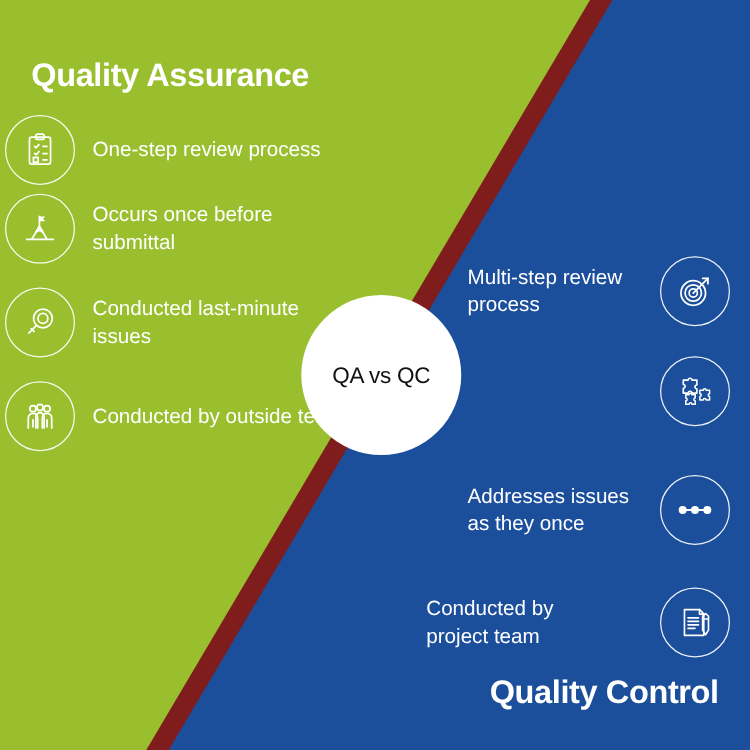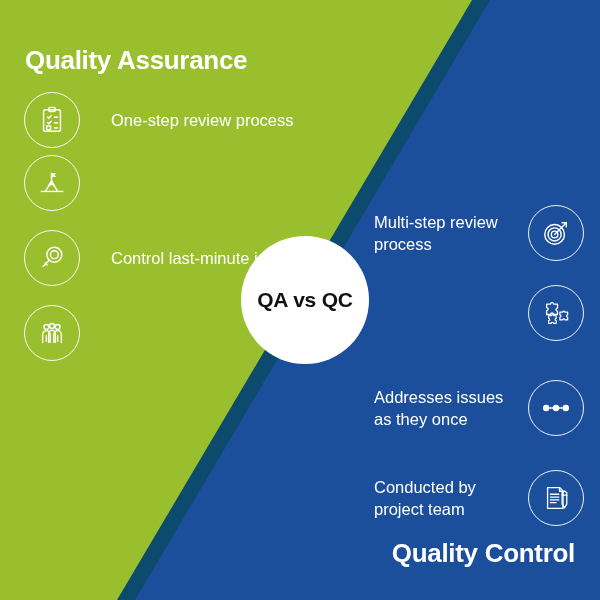--- a/index.html
+++ b/index.html
@@ -9,21 +9,21 @@
   }
   body {
     font-family: "Liberation Sans", sans-serif;
   }
 
   #infographic {
     position: relative;
     width: 600px;
     height: 600px;
     overflow: hidden;
-    background: #0c4a6e;
+    background: #7f1d1d;
   }
 
   
   .panel-green {
     position: absolute;
     inset: 0;
     background: #9ABF2E;
     
     clip-path: polygon(0 0, 472px 0, 117px 600px, 0 600px);
   }
@@ -53,33 +53,33 @@
     top: 236px;
     width: 128px;
     height: 128px;
     border-radius: 50%;
     background: #ffffff;
     display: flex;
     align-items: center;
     justify-content: center;
   }
   .center-circle span {
-    font-size: 21px;
-    font-weight: bold;
+    font-size: 18px;
+    font-weight: normal;
     color: #111111;
     letter-spacing: -0.2px;
   }
 
   
   .row {
     position: absolute;
     display: flex;
     align-items: center;
   }
-  .row-left { left: 24px; gap: 17px; }
+  .row-left { left: 4px; }
   .row-right { right: 16px; flex-direction: row-reverse; }
 
   .icon-badge {
     width: 56px;
     height: 56px;
     border-radius: 50%;
     border: 1.6px solid rgba(255,255,255,0.92);
     display: flex;
     align-items: center;
     justify-content: center;
@@ -105,21 +105,21 @@
   
   .r-l1 { top: 92px; }
   .r-l2 { top: 155px; }
   .r-l3 { top: 230px; }
   .r-l4 { top: 305px; }
 
   
   .r-r1 { top: 205px; margin-left: 48px; }
   .r-r2 { top: 285px; }
   .r-r3 { top: 380px; }
-  .r-r4 { top: 470px; }
+  .r-r4 { top: 470px; gap: 33px; }
 </style>
 </head>
 <body>
 
 <div id="infographic">
 
   <div class="panel-green"></div>
   <div class="panel-blue"></div>
 
   <div class="heading heading-qa">Quality Assurance</div>
@@ -150,47 +150,49 @@
     <div class="icon-badge">
       <svg width="30" height="30" viewBox="0 0 32 32" fill="none" stroke="#ffffff" stroke-width="1.5" stroke-linejoin="round">
         <path d="M4 25h24"></path>
         <path d="M9 25l6.5-11 6.5 11"></path>
         <path d="M15.5 14l-3 5 3-2 3 2z"></path>
         <line x1="15.5" y1="14" x2="15.5" y2="5"></line>
         <path d="M15.5 5.5h5l-2 2 2 2h-5z" fill="#ffffff" stroke="none"></path>
         <path d="M22 25l4-7 3.5 7" opacity="0.001"></path>
       </svg>
     </div>
+    <div class="row-text">Occurs once before submittal</div>
   </div>
 
   <div class="row row-left r-l3">
     <div class="icon-badge">
       <svg width="30" height="30" viewBox="0 0 32 32" fill="none" stroke="#ffffff" stroke-width="1.5" stroke-linecap="round">
         <circle cx="18.5" cy="12.5" r="8"></circle>
         <circle cx="18.5" cy="12.5" r="4.2"></circle>
         <path d="M13 18.5L6.5 25"></path>
         <path d="M8.5 21.2l2.3 2.3"></path>
       </svg>
     </div>
-    <div class="row-text">Control last-minute issues</div>
+    <div class="row-text">Conducted last-minute issues</div>
   </div>
 
   <div class="row row-left r-l4">
     <div class="icon-badge">
       <svg width="30" height="30" viewBox="0 0 32 32" fill="none" stroke="#ffffff" stroke-width="1.5" stroke-linecap="round">
         <circle cx="10" cy="9.5" r="2.6"></circle>
         <circle cx="16" cy="8.5" r="2.6"></circle>
         <circle cx="22" cy="9.5" r="2.6"></circle>
         <path d="M6 26v-8.5a4 4 0 014-4h0a4 4 0 014 4V26"></path>
         <path d="M12.5 26v-9.5a4 4 0 013.5-3.6 4 4 0 013.5 3.6V26"></path>
         <path d="M18 26v-8.5a4 4 0 014-4h0a4 4 0 014 4V26"></path>
         <line x1="10" y1="19" x2="10" y2="25"></line>
         <line x1="22" y1="19" x2="22" y2="25"></line>
       </svg>
     </div>
+    <div class="row-text">Conducted by outside team</div>
   </div>
 
   <div class="row row-right r-r1">
     <div class="icon-badge">
       <svg width="30" height="30" viewBox="0 0 32 32" fill="none" stroke="#ffffff" stroke-width="1.5" stroke-linecap="round">
         <circle cx="14.5" cy="17.5" r="10.5"></circle>
         <circle cx="14.5" cy="17.5" r="7"></circle>
         <circle cx="14.5" cy="17.5" r="3.5"></circle>
         <line x1="14.5" y1="17.5" x2="27" y2="5"></line>
         <path d="M22.5 5h4.5v4.5"></path>

